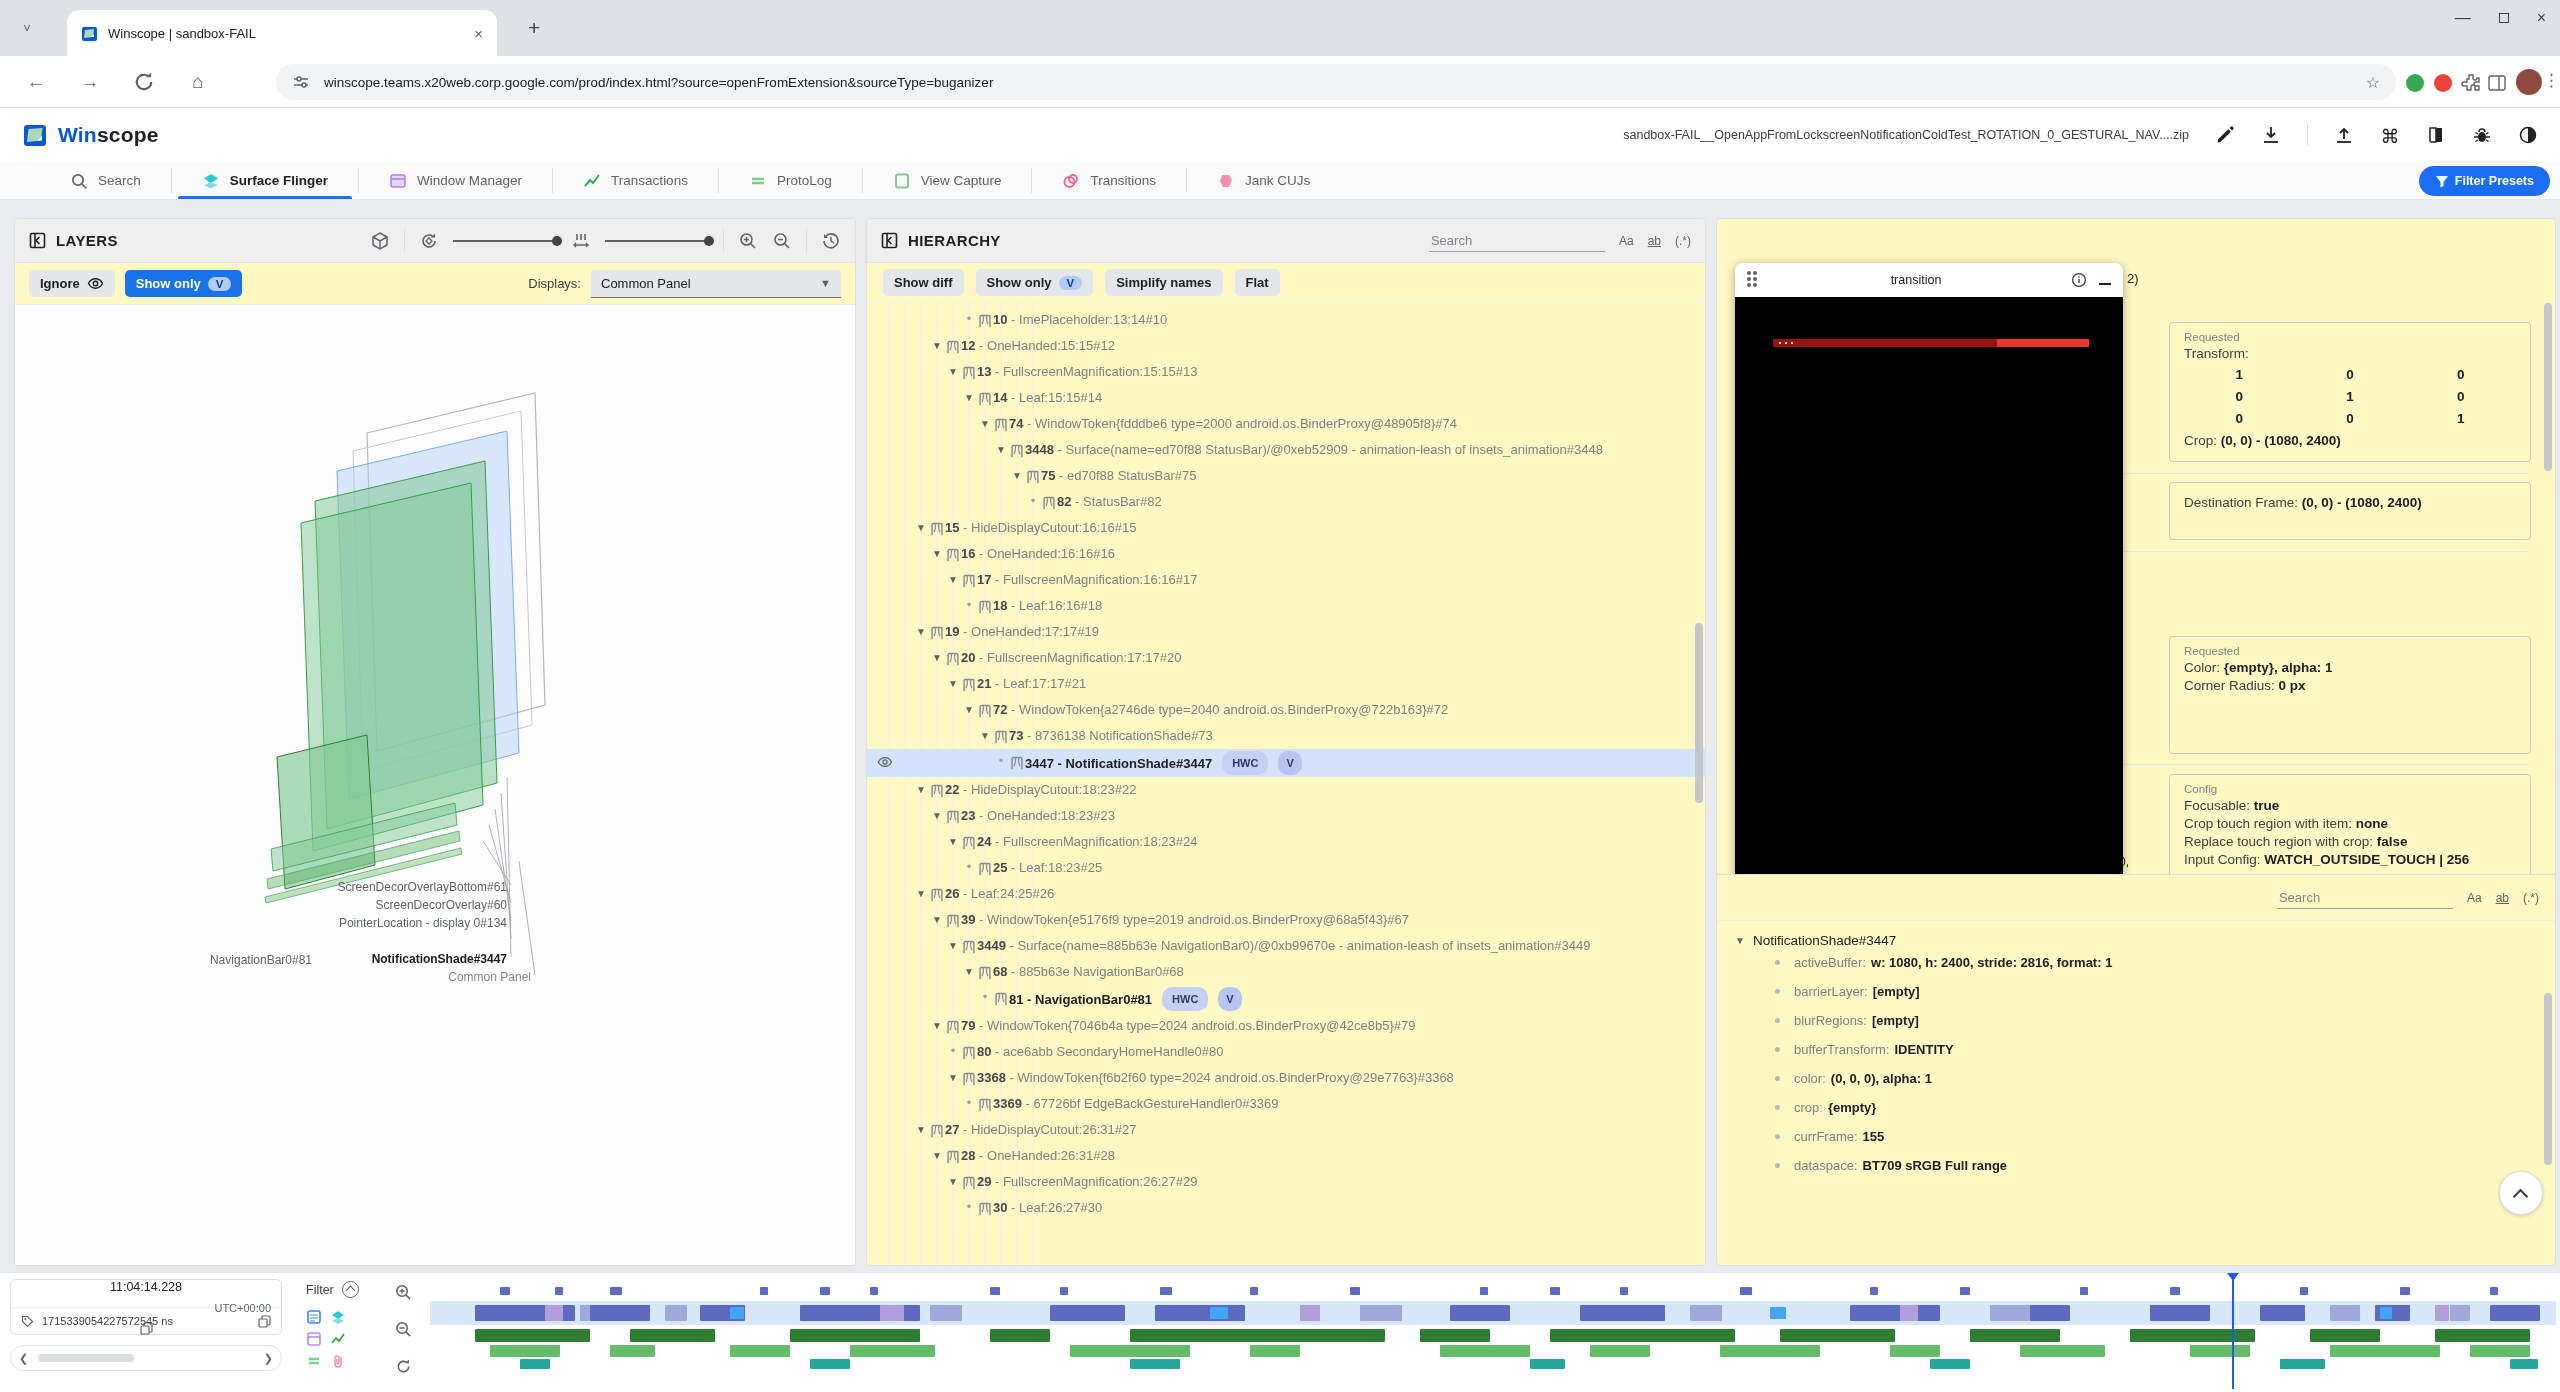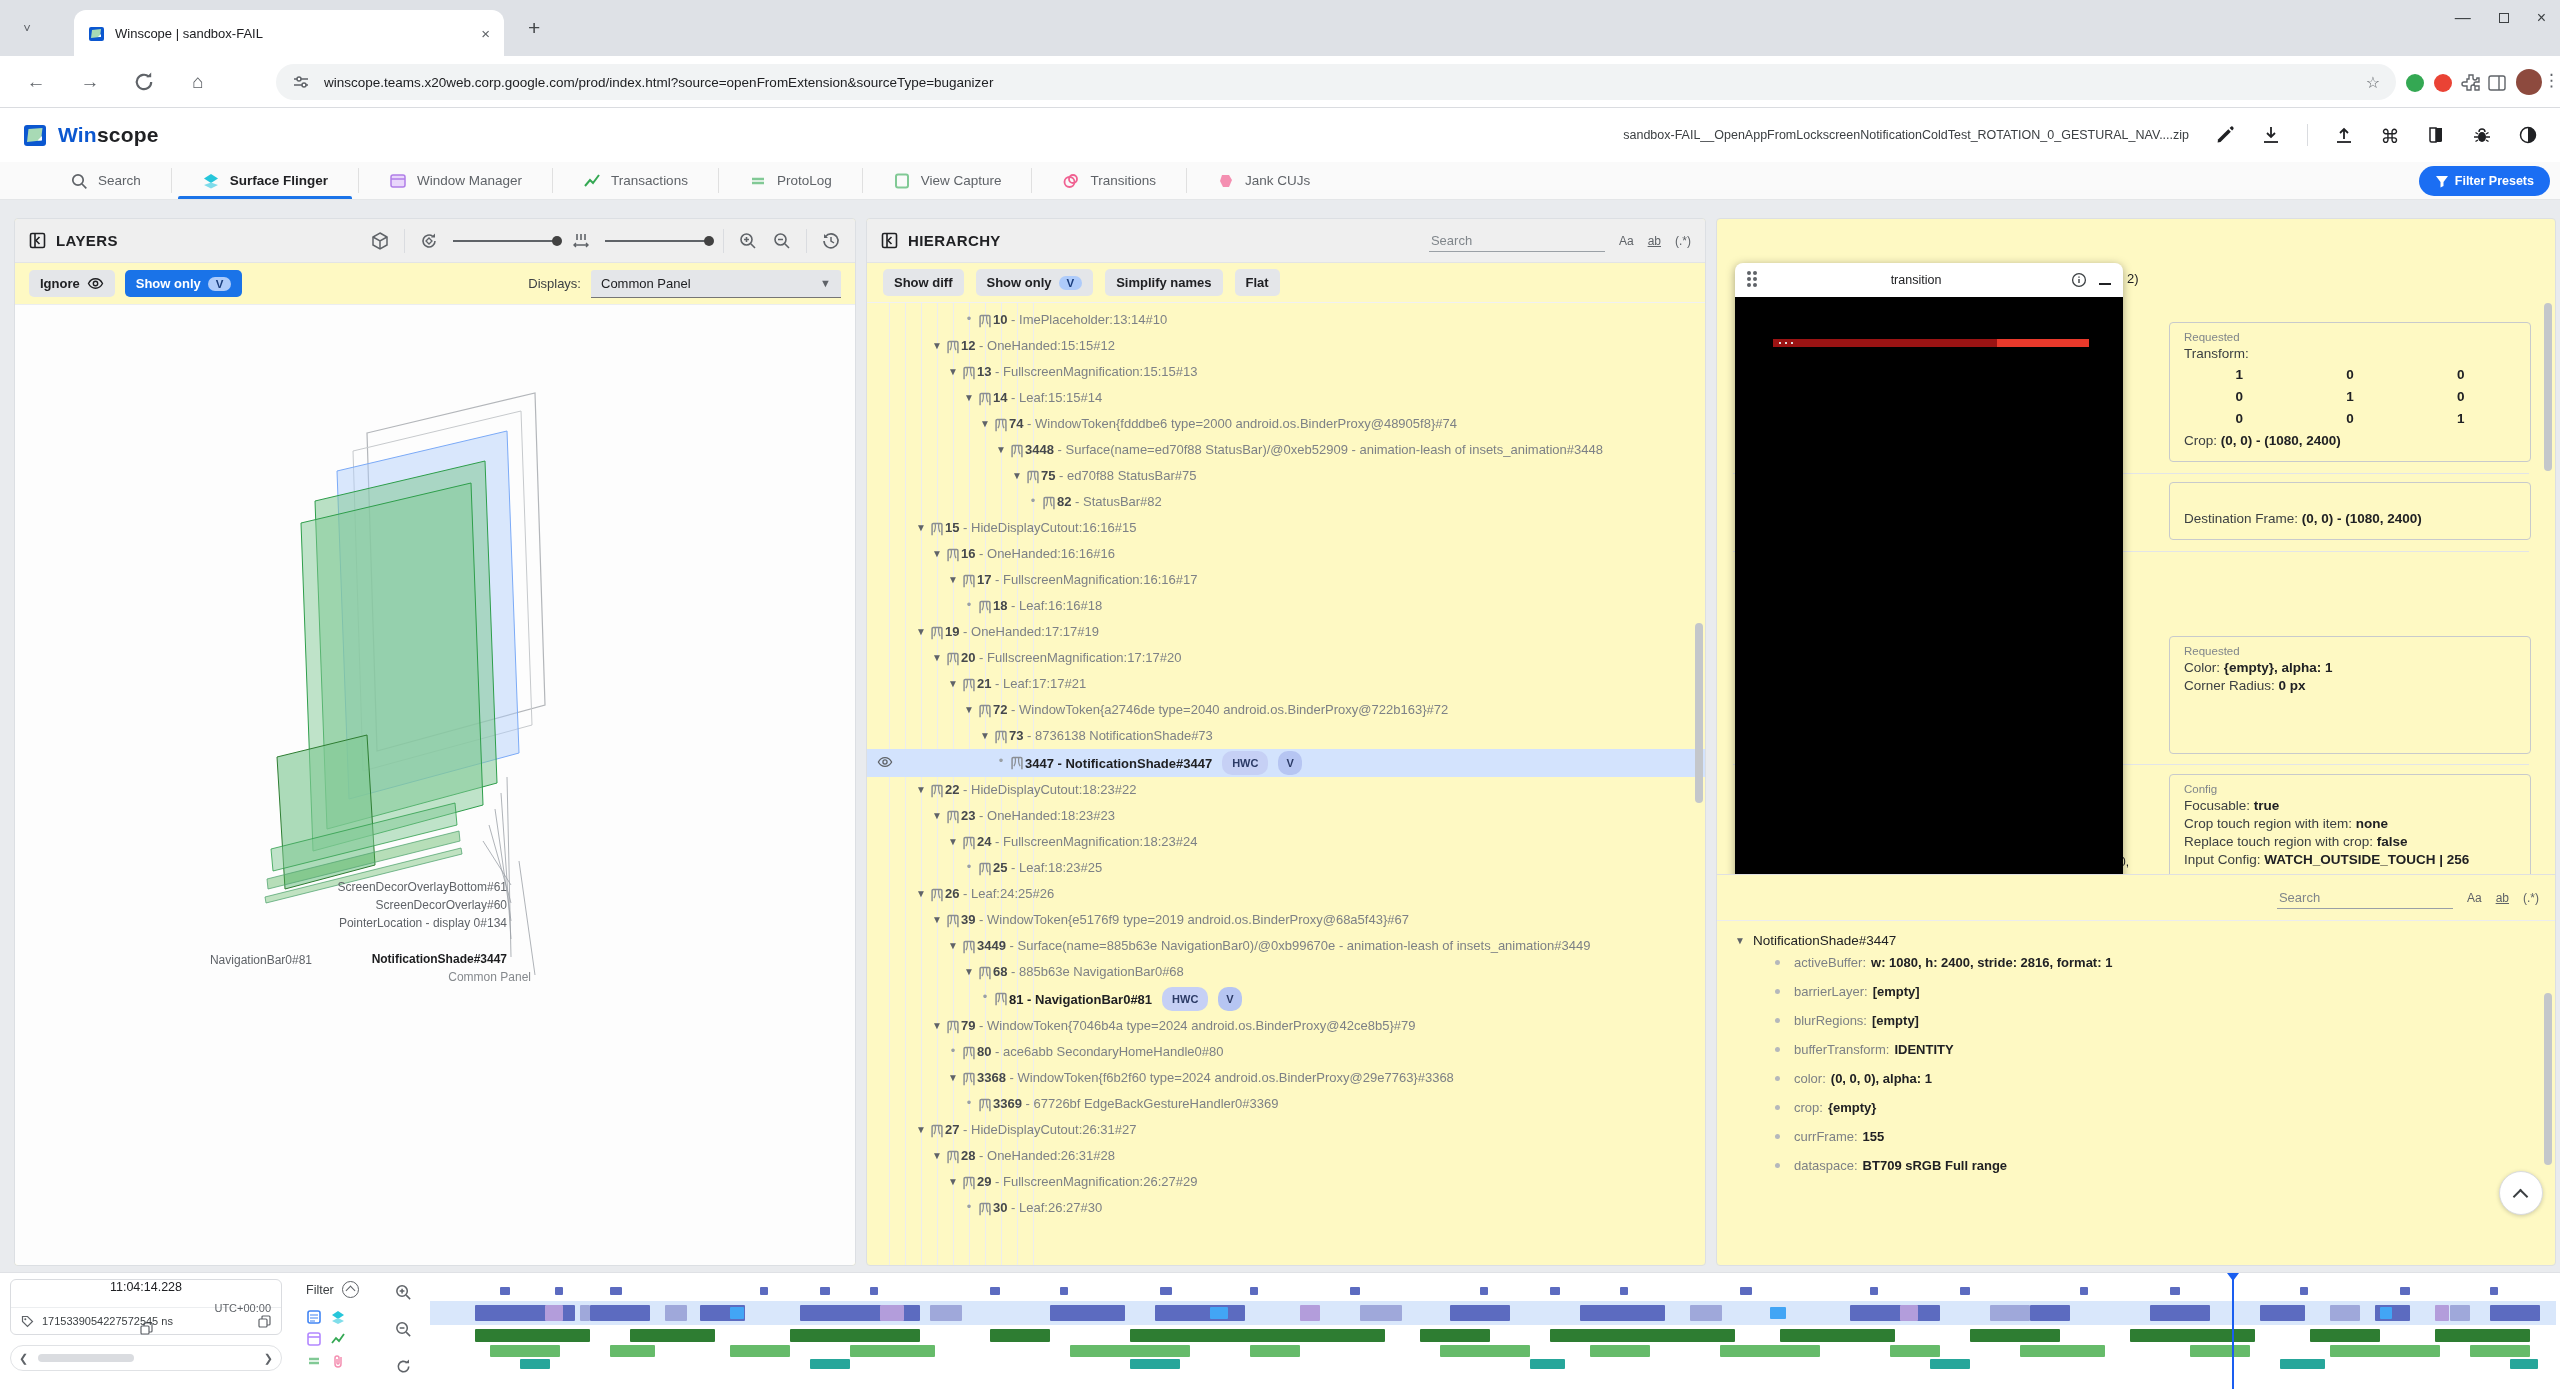--- a/index.html
+++ b/index.html
@@ -2,21 +2,21 @@
 <html><head>
 <meta charset="utf-8">
 <style>
   * { margin:0; padding:0; box-sizing:border-box; }
   html,body { width:2560px; height:1392px; font-family:"Liberation Sans",sans-serif; background:#e9ebee; overflow:hidden; }
   #root { position:relative; width:2560px; height:1392px; }
 
   
   .tabstrip { position:absolute; left:0; top:0; width:2560px; height:56px; background:#dee1e6; }
   .tab-search { position:absolute; left:16px; top:18px; width:22px; height:22px; color:#5f6368; font-size:13px; text-align:center; line-height:22px; }
-  .btab { position:absolute; left:74px; top:10px; width:430px; height:46px; background:#fff; border-radius:12px 12px 0 0; display:flex; align-items:center; padding:0 14px; }
+  .btab { position:absolute; left:67px; top:10px; width:430px; height:46px; background:#fff; border-radius:12px 12px 0 0; display:flex; align-items:center; padding:0 14px; }
   .btab .fav { width:17px; height:17px; margin-right:10px; flex:0 0 auto; }
   .btab .ttl { font-size:13px; color:#202124; white-space:nowrap; overflow:hidden; flex:1; }
   .btab .tclose { color:#5f6368; font-size:15px; margin-left:8px; }
   .newtab { position:absolute; left:528px; top:16px; font-size:21px; color:#44474a; }
   .winctl { position:absolute; top:4px; right:14px; display:flex; gap:28px; align-items:center; height:28px; color:#3c4043; }
   .winctl .sq { width:10px; height:10px; border:1.5px solid #3c4043; }
   .toolbar { position:absolute; left:0; top:56px; width:2560px; height:52px; background:#fff; border-bottom:1px solid #dadce0; }
   .navic { position:absolute; top:14px; width:24px; height:24px; color:#5f6368; font-size:19px; text-align:center; line-height:24px; }
   .omnibox { position:absolute; left:276px; top:8px; width:2120px; height:36px; background:#f1f3f4; border-radius:18px; display:flex; align-items:center; padding:0 16px; }
   .omnibox .url { font-size:13.5px; color:#202124; margin-left:14px; flex:1; white-space:nowrap; overflow:hidden; }
@@ -884,21 +884,21 @@
             <div class="mrow">
               <div class="mcell">0</div>
               <div class="mcell">0</div>
               <div class="mcell">1</div>
             </div>
           </div>
         <div class="pline"><span>Crop: </span><b>(0, 0) - (1080, 2400)</b></div>
       </div>
       <div class="pdiv" style="top:254px;"></div>
       <div class="pbox" style="top:263px;height:58px;">
-        <div class="pline" style="margin-top:20px;"><span>Destination Frame: </span><b>(0, 0) - (1080, 2400)</b></div>
+        <div class="pline" style="margin-top:4px;"><span>Destination Frame: </span><b>(0, 0) - (1080, 2400)</b></div>
       </div>
       <div class="pdiv" style="top:332px;"></div>
       <div class="pbox" style="top:417px;height:118px;">
           <div class="plabel">Requested</div>
           <div class="pline"><span>Color: </span><b>{empty}, alpha: 1</b></div>
           <div class="pline"><span>Corner Radius: </span><b>0 px</b></div>
         </div>
       <div class="pdiv" style="top:545px;"></div>
       <div class="pbox" style="top:555px;height:150px;">
           <div class="plabel">Config</div>

